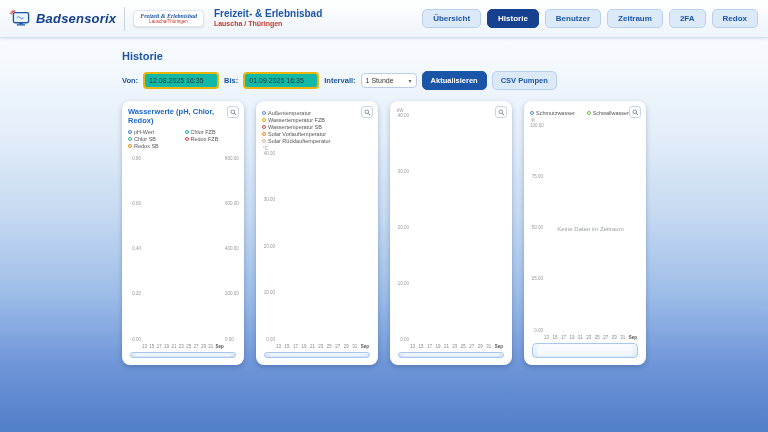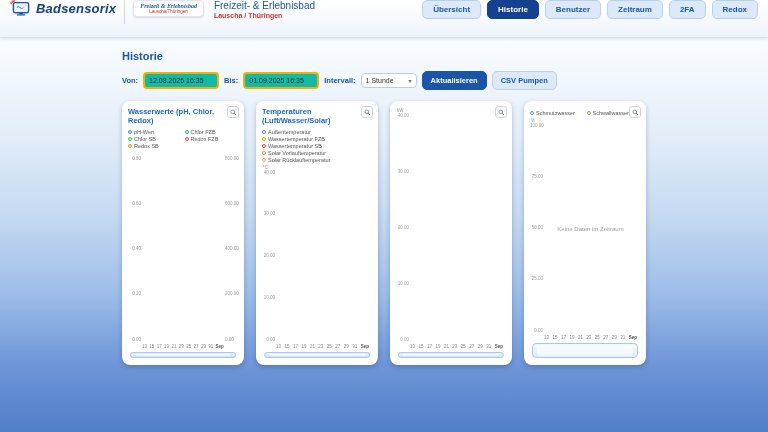--- a/index.html
+++ b/index.html
@@ -3,30 +3,30 @@
 <meta charset="utf-8">
 <style>
   *{margin:0;padding:0;box-sizing:border-box}
   html,body{width:768px;height:432px;overflow:hidden}
   body{font-family:"Liberation Sans",sans-serif;
        background:linear-gradient(180deg,#ffffff 0%,#f3f8fd 16%,#e2edf9 32%,#c5d9f1 50%,#9dbde8 68%,#6f96d8 84%,#517fc9 100%);}
   .app{width:768px;height:432px;position:relative}
 
   
   .header{height:38px;background:linear-gradient(180deg,#ffffff,#eef4fb);border-bottom:1px solid #d3e0f0;
-          display:flex;align-items:flex-start;padding:0 10px;gap:8px;box-shadow:0 1px 3px rgba(20,50,100,.12)}
+          display:flex;align-items:center;padding:0 10px;gap:8px;box-shadow:0 1px 3px rgba(20,50,100,.12)}
   .brand{display:flex;align-items:center;gap:4px}
   .brand-text{font-size:13px;font-weight:bold;font-style:italic;color:#173f8a;letter-spacing:.2px}
   .vdiv{width:1px;height:24px;background:#c9d6e8}
   .mini-logo{background:#fff;border:1px solid #dde6f2;border-radius:4px;padding:2px 6px;text-align:center;
              box-shadow:0 1px 2px rgba(0,0,0,.12)}
   .mini-logo .l1{font-size:6px;color:#1b55a8;font-style:italic;font-weight:bold;font-family:"Liberation Serif",serif;white-space:nowrap}
   .mini-logo .l2{font-size:4.5px;color:#c0392b;white-space:nowrap}
   .title-block{line-height:1.2;margin-left:2px}
-  .title-block .t{font-size:10px;font-weight:normal;color:#1b55a8;white-space:nowrap}
+  .title-block .t{font-size:10px;font-weight:bold;color:#1b55a8;white-space:nowrap}
   .title-block .s{font-size:7px;color:#c0392b;font-weight:bold}
   .nav{margin-left:auto;display:flex;gap:6px;align-items:center}
   .nav-btn{font-size:8px;padding:4px 10px;border-radius:5px;border:1px solid #b9d0ec;background:#dce9f8;
            color:#1b55a8;font-weight:bold;cursor:pointer;font-family:inherit;white-space:nowrap}
   .nav-btn.active{background:#15418f;border-color:#15418f;color:#fff}
 
   
   .content{width:524px;margin:0 auto;padding-top:12px}
   .page-title{color:#1b55a8;font-size:11px;font-weight:bold;margin-bottom:9px}
   .filters{display:flex;align-items:center;gap:5px;font-size:7.5px;color:#1b55a8;font-weight:bold;margin-bottom:11px}
@@ -209,21 +209,20 @@
               <line x1="0" x2="100" y1="75" y2="75" stroke="#ececec" stroke-width="0.7" vector-effect="non-scaling-stroke"></line>
               <line x1="0" x2="100" y1="100" y2="100" stroke="#ececec" stroke-width="0.7" vector-effect="non-scaling-stroke"></line>
               <polygon points="0.00,85.00 2.13,70.00 4.26,55.00 6.38,66.00 8.51,83.00 10.64,68.00 12.77,53.00 14.89,65.00 17.02,85.00 19.15,72.00 21.28,56.00 23.40,67.00 25.53,84.00 27.66,69.00 29.79,54.00 31.91,66.00 34.04,86.00 36.17,71.00 38.30,52.00 40.43,64.00 42.55,84.00 44.68,70.00 46.81,55.00 48.94,68.00 51.06,83.00 53.19,67.00 55.32,53.00 57.45,65.00 59.57,86.00 61.70,72.00 63.83,57.00 65.96,69.00 68.09,84.00 70.21,68.00 72.34,54.00 74.47,66.00 76.60,85.00 78.72,71.00 80.85,56.00 82.98,67.00 85.11,83.00 87.23,69.00 89.36,52.00 91.49,64.00 93.62,85.00 95.74,70.00 97.87,55.00 100.00,68.00 100,100 0,100" fill="#e9d3b8" opacity="0.85"></polygon>
               <polyline points="0.00,85.00 2.13,70.00 4.26,55.00 6.38,66.00 8.51,83.00 10.64,68.00 12.77,53.00 14.89,65.00 17.02,85.00 19.15,72.00 21.28,56.00 23.40,67.00 25.53,84.00 27.66,69.00 29.79,54.00 31.91,66.00 34.04,86.00 36.17,71.00 38.30,52.00 40.43,64.00 42.55,84.00 44.68,70.00 46.81,55.00 48.94,68.00 51.06,83.00 53.19,67.00 55.32,53.00 57.45,65.00 59.57,86.00 61.70,72.00 63.83,57.00 65.96,69.00 68.09,84.00 70.21,68.00 72.34,54.00 74.47,66.00 76.60,85.00 78.72,71.00 80.85,56.00 82.98,67.00 85.11,83.00 87.23,69.00 89.36,52.00 91.49,64.00 93.62,85.00 95.74,70.00 97.87,55.00 100.00,68.00" fill="none" stroke="#cfa87e" stroke-width="0.5" vector-effect="non-scaling-stroke"></polyline>
               <polyline points="0.00,60.00 2.13,70.00 4.26,48.00 6.38,64.00 8.51,56.00 10.64,72.00 12.77,45.00 14.89,62.00 17.02,58.00 19.15,73.00 21.28,50.00 23.40,65.00 25.53,55.00 27.66,71.00 29.79,44.00 31.91,63.00 34.04,59.00 36.17,74.00 38.30,47.00 40.43,64.00 42.55,57.00 44.68,72.00 46.81,46.00 48.94,61.00 51.06,60.00 53.19,75.00 55.32,49.00 57.45,66.00 59.57,56.00 61.70,71.00 63.83,43.00 65.96,62.00 68.09,58.00 70.21,74.00 72.34,48.00 74.47,65.00 76.60,55.00 78.72,70.00 80.85,42.00 82.98,63.00 85.11,59.00 87.23,73.00 89.36,47.00 91.49,64.00 93.62,57.00 95.74,72.00 97.87,45.00 100.00,66.00" fill="none" stroke="#4a90d9" stroke-width="0.5" vector-effect="non-scaling-stroke"></polyline>
               <polyline points="0.00,42.00 2.13,46.00 4.26,39.00 6.38,44.00 8.51,41.00 10.64,48.00 12.77,37.00 14.89,43.00 17.02,45.00 19.15,47.00 21.28,40.00 23.40,44.00 25.53,42.00 27.66,48.00 29.79,38.00 31.91,45.00 34.04,43.00 36.17,47.00 38.30,36.00 40.43,44.00 42.55,41.00 44.68,48.00 46.81,39.00 48.94,45.00 51.06,42.00 53.19,46.00 55.32,37.00 57.45,43.00 59.57,44.00 61.70,48.00 63.83,40.00 65.96,46.00 68.09,42.00 70.21,47.00 72.34,38.00 74.47,44.00 76.60,41.00 78.72,48.00 80.85,36.00 82.98,45.00 85.11,43.00 87.23,46.00 89.36,39.00 91.49,44.00 93.62,42.00 95.74,47.00 97.87,37.00 100.00,46.00" fill="none" stroke="#e2b007" stroke-width="0.6" vector-effect="non-scaling-stroke"></polyline>
               <polyline points="0.00,35.00 2.13,42.00 4.26,28.00 6.38,38.00 8.51,32.00 10.64,44.00 12.77,26.00 14.89,39.00 17.02,34.00 19.15,43.00 21.28,29.00 23.40,37.00 25.53,33.00 27.66,45.00 29.79,27.00 31.91,40.00 34.04,35.00 36.17,42.00 38.30,25.00 40.43,38.00 42.55,32.00 44.68,44.00 46.81,28.00 48.94,39.00 51.06,34.00 53.19,43.00 55.32,26.00 57.45,37.00 59.57,33.00 61.70,45.00 63.83,29.00 65.96,40.00 68.09,35.00 70.21,42.00 72.34,27.00 74.47,38.00 76.60,32.00 78.72,44.00 80.85,25.00 82.98,39.00 85.11,34.00 87.23,43.00 89.36,28.00 91.49,37.00 93.62,33.00 95.74,45.00 97.87,26.00 100.00,40.00" fill="none" stroke="#d64541" stroke-width="0.6" vector-effect="non-scaling-stroke"></polyline>
               <polyline points="0.00,70.00 2.13,25.00 4.26,60.00 6.38,18.00 8.51,65.00 10.64,22.00 12.77,58.00 14.89,15.00 17.02,68.00 19.15,24.00 21.28,62.00 23.40,20.00 25.53,66.00 27.66,17.00 29.79,59.00 31.91,23.00 34.04,70.00 36.17,19.00 38.30,61.00 40.43,16.00 42.55,67.00 44.68,24.00 46.81,60.00 48.94,21.00 51.06,69.00 53.19,18.00 55.32,63.00 57.45,14.00 59.57,65.00 61.70,23.00 63.83,58.00 65.96,20.00 68.09,68.00 70.21,17.00 72.34,62.00 74.47,22.00 76.60,66.00 78.72,19.00 80.85,60.00 82.98,16.00 85.11,70.00 87.23,21.00 89.36,64.00 91.49,15.00 93.62,67.00 95.74,24.00 97.87,59.00 100.00,20.00" fill="none" stroke="#f08c1a" stroke-width="0.6" vector-effect="non-scaling-stroke"></polyline>
             </svg>
         </button>
-        <div class="card-title">Temperaturen (Luft/Wasser/Solar)</div>
         <div class="legend one-col">
             <span class="legend-item">
               <span class="legend-dot" style="border-color: rgb(74, 144, 217);"></span>
               <span>Außentemperatur</span>
             </span>
             <span class="legend-item">
               <span class="legend-dot" style="border-color: rgb(226, 176, 7);"></span>
               <span>Wassertemperatur FZB</span>
             </span>
             <span class="legend-item">

